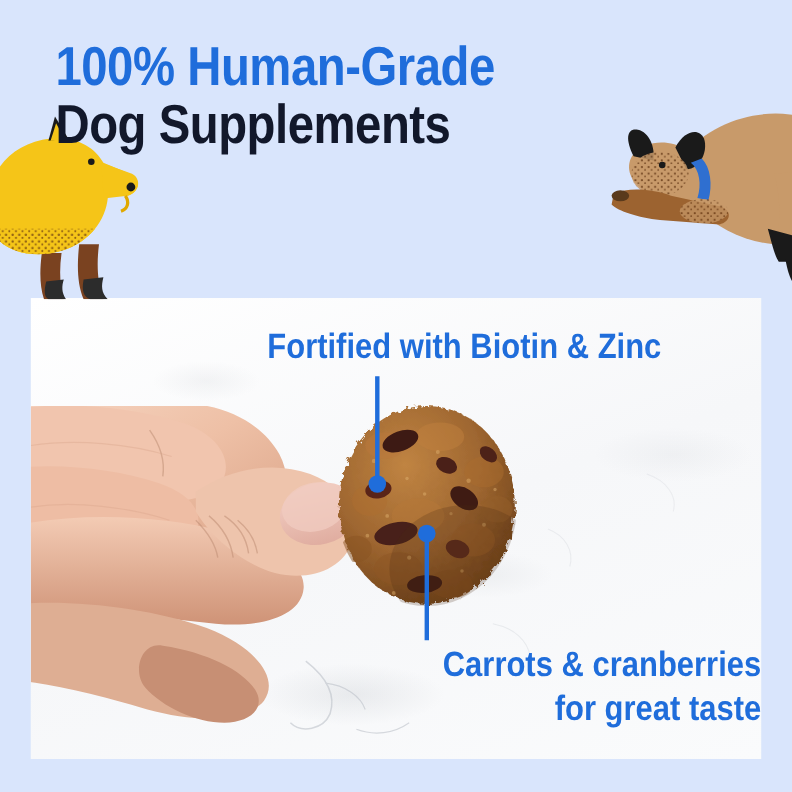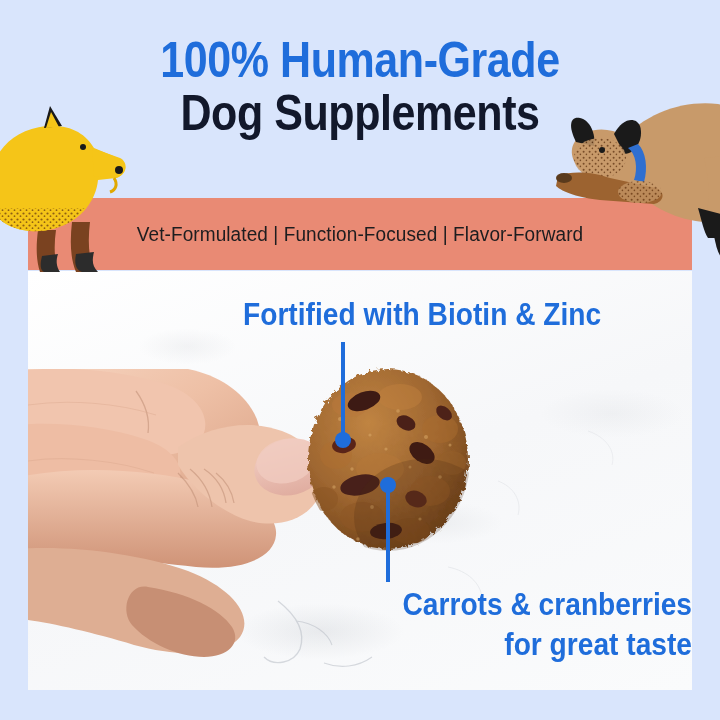--- a/index.html
+++ b/index.html
@@ -21,21 +21,20 @@
     background: #d9e5fc;
     overflow: hidden;
   }
 
   
   .headline {
     position: absolute;
     left: 0;
     top: 36px;
     width: 720px;
-    text-align: center;
     line-height: 0.98;
     z-index: 6;
   }
   .headline .line1,
   .headline .line2 {
     display: block;
     font-family: "Liberation Sans Narrow", "Liberation Sans", sans-serif;
     font-weight: bold;
     font-size: 50px;
     letter-spacing: -0.5px;
@@ -222,23 +221,20 @@
 
     <path d="M100 52 C108 58 110 72 106 84 L116 86 C120 72 118 56 110 48 Z" fill="#2f6fd0"></path>
 
     <path d="M30 80 C44 74 66 76 82 82 L128 92 C138 96 136 106 126 108 L72 104 C52 102 34 96 28 90 Z" fill="#9c6330"></path>
     <ellipse cx="112" cy="96" rx="22" ry="11" fill="url(#speck2)" opacity="0.7"></ellipse>
 
     <ellipse cx="36" cy="82" rx="8" ry="5" fill="#5a3a1c"></ellipse>
     <circle cx="74" cy="54" r="3" fill="#1a1a1a"></circle>
   </svg>
 
-  <div class="banner">
-    <span class="banner-text">Vet-Formulated  |  Function-Focused  |  Flavor-Forward</span>
-  </div>
 
   <div class="photo">
     <div class="marble"></div>
     <svg class="vein" width="664" height="419" viewBox="0 0 664 419">
       <path d="M250 330 C268 344 278 360 272 378 C266 392 246 396 236 386" stroke-width="1.4"></path>
       <path d="M268 350 C286 352 300 362 304 374" stroke-width="1.1"></path>
       <path d="M296 392 C312 398 330 396 344 386" stroke-width="1.1"></path>
       <path d="M420 296 C440 300 452 312 454 326" stroke-width="1.0" opacity="0.45"></path>
       <path d="M470 210 C486 216 494 230 490 244" stroke-width="1.0" opacity="0.40"></path>
       <path d="M560 160 C578 166 588 180 584 194" stroke-width="1.0" opacity="0.35"></path>

